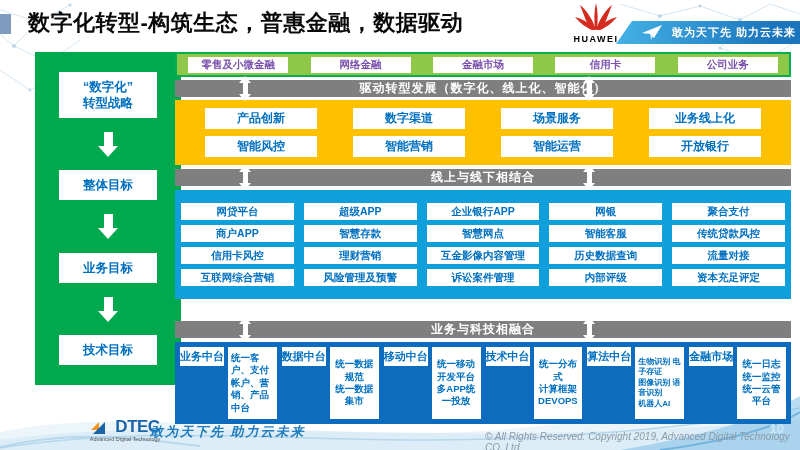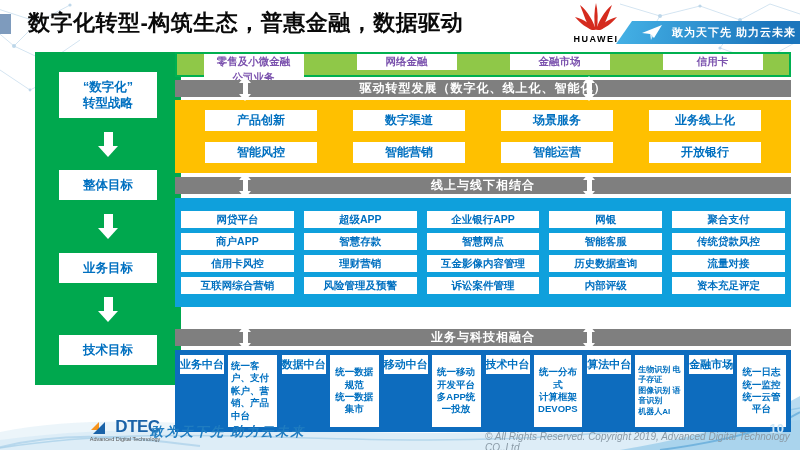--- a/index.html
+++ b/index.html
@@ -46,38 +46,38 @@
   .side-box.short { height:30px; }
   .darrow { display:flex; flex-direction:column; align-items:center; }
   .darrow .stem { width:9px; height:14px; background:#fff; }
   .darrow .head { width:0; height:0; border-left:10px solid transparent; border-right:10px solid transparent; border-top:11px solid #fff; }
 
   
   .main { left:175px; top:52px; width:616px; }
 
   .green-band {
     height:25px; background:#8FC848; border:2px solid #00B050;
-    display:grid; grid-template-columns:repeat(4,1fr); align-items:center; justify-items:center;
+    display:grid; grid-template-columns:repeat(5,1fr); align-items:center; justify-items:center;
   }
   .gcell { width:100px; height:16px; background:#fff; color:#7B52AE; font-weight:bold; font-size:10.5px; display:flex; align-items:center; justify-content:center; }
 
   .banner {
     position:relative; height:17px; background:#7F7F7F; color:#fff;
     font-weight:bold; font-size:12px; display:flex; align-items:center; justify-content:center;
     letter-spacing:1px;
   }
   .banner.m3 { margin-top:3px; } .banner.m4 { margin-top:4px; } .banner.m5 { margin-top:22px; }
   .updown { position:absolute; top:-4px; height:25px; display:flex; flex-direction:column; align-items:center; }
   .updown.pos-a { left:64px; } .updown.pos-b { left:408px; }
   .updown .tri-up { width:0;height:0;border-left:6px solid transparent;border-right:6px solid transparent;border-bottom:7px solid #fff; }
   .updown .tri-dn { width:0;height:0;border-left:6px solid transparent;border-right:6px solid transparent;border-top:7px solid #fff; }
   .updown .stem { width:5px; flex:1; background:#fff; }
 
   .yellow-sec {
-    margin-top:3px; height:73px; background:#FFC000; padding:4px 12px;
+    margin-top:3px; height:65px; background:#FFC000; padding:4px 12px;
     display:grid; grid-template-rows:repeat(2,1fr); grid-template-columns:repeat(4,1fr);
     align-items:center; justify-items:center;
   }
   .ycell { width:112px; height:21px; background:#fff; color:#0070C0; font-weight:bold; font-size:12px; display:flex; align-items:center; justify-content:center; }
 
   .blue-sec {
     margin-top:4px; background:#0FA0DC; padding:13px 6px;
     display:grid; grid-template-rows:repeat(4,17px); grid-template-columns:repeat(5,1fr);
     gap:5px 10px;
   }

